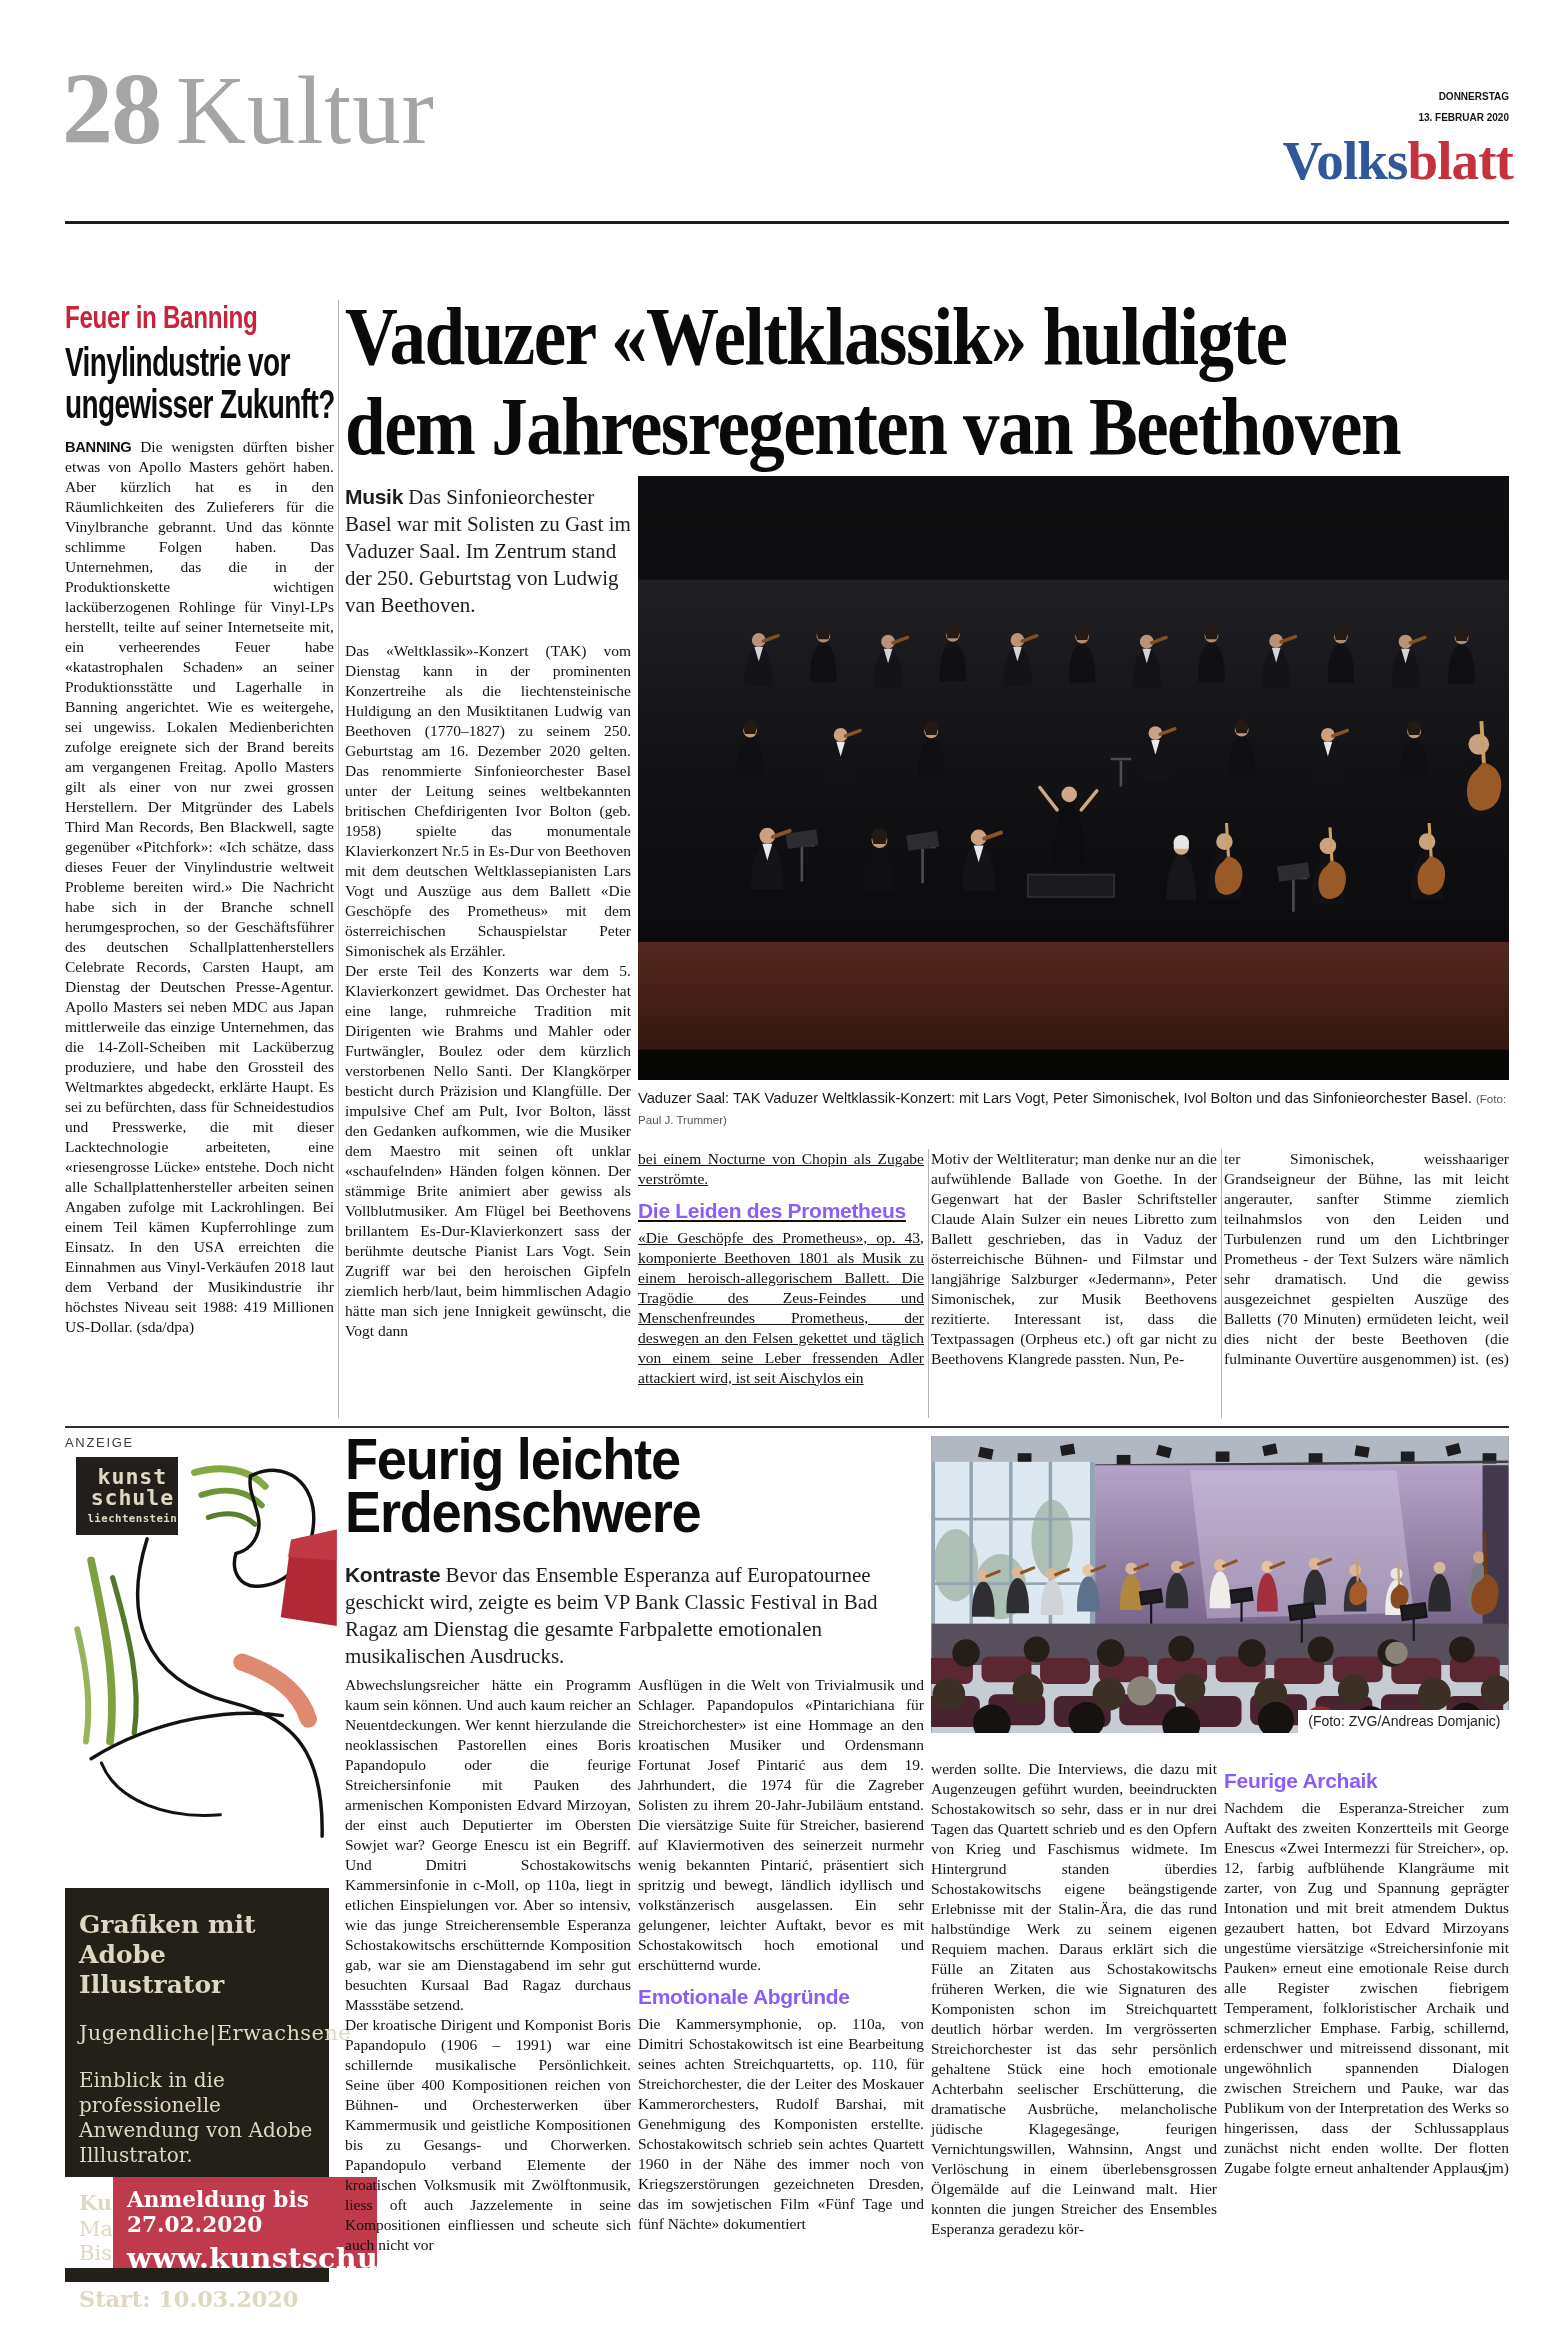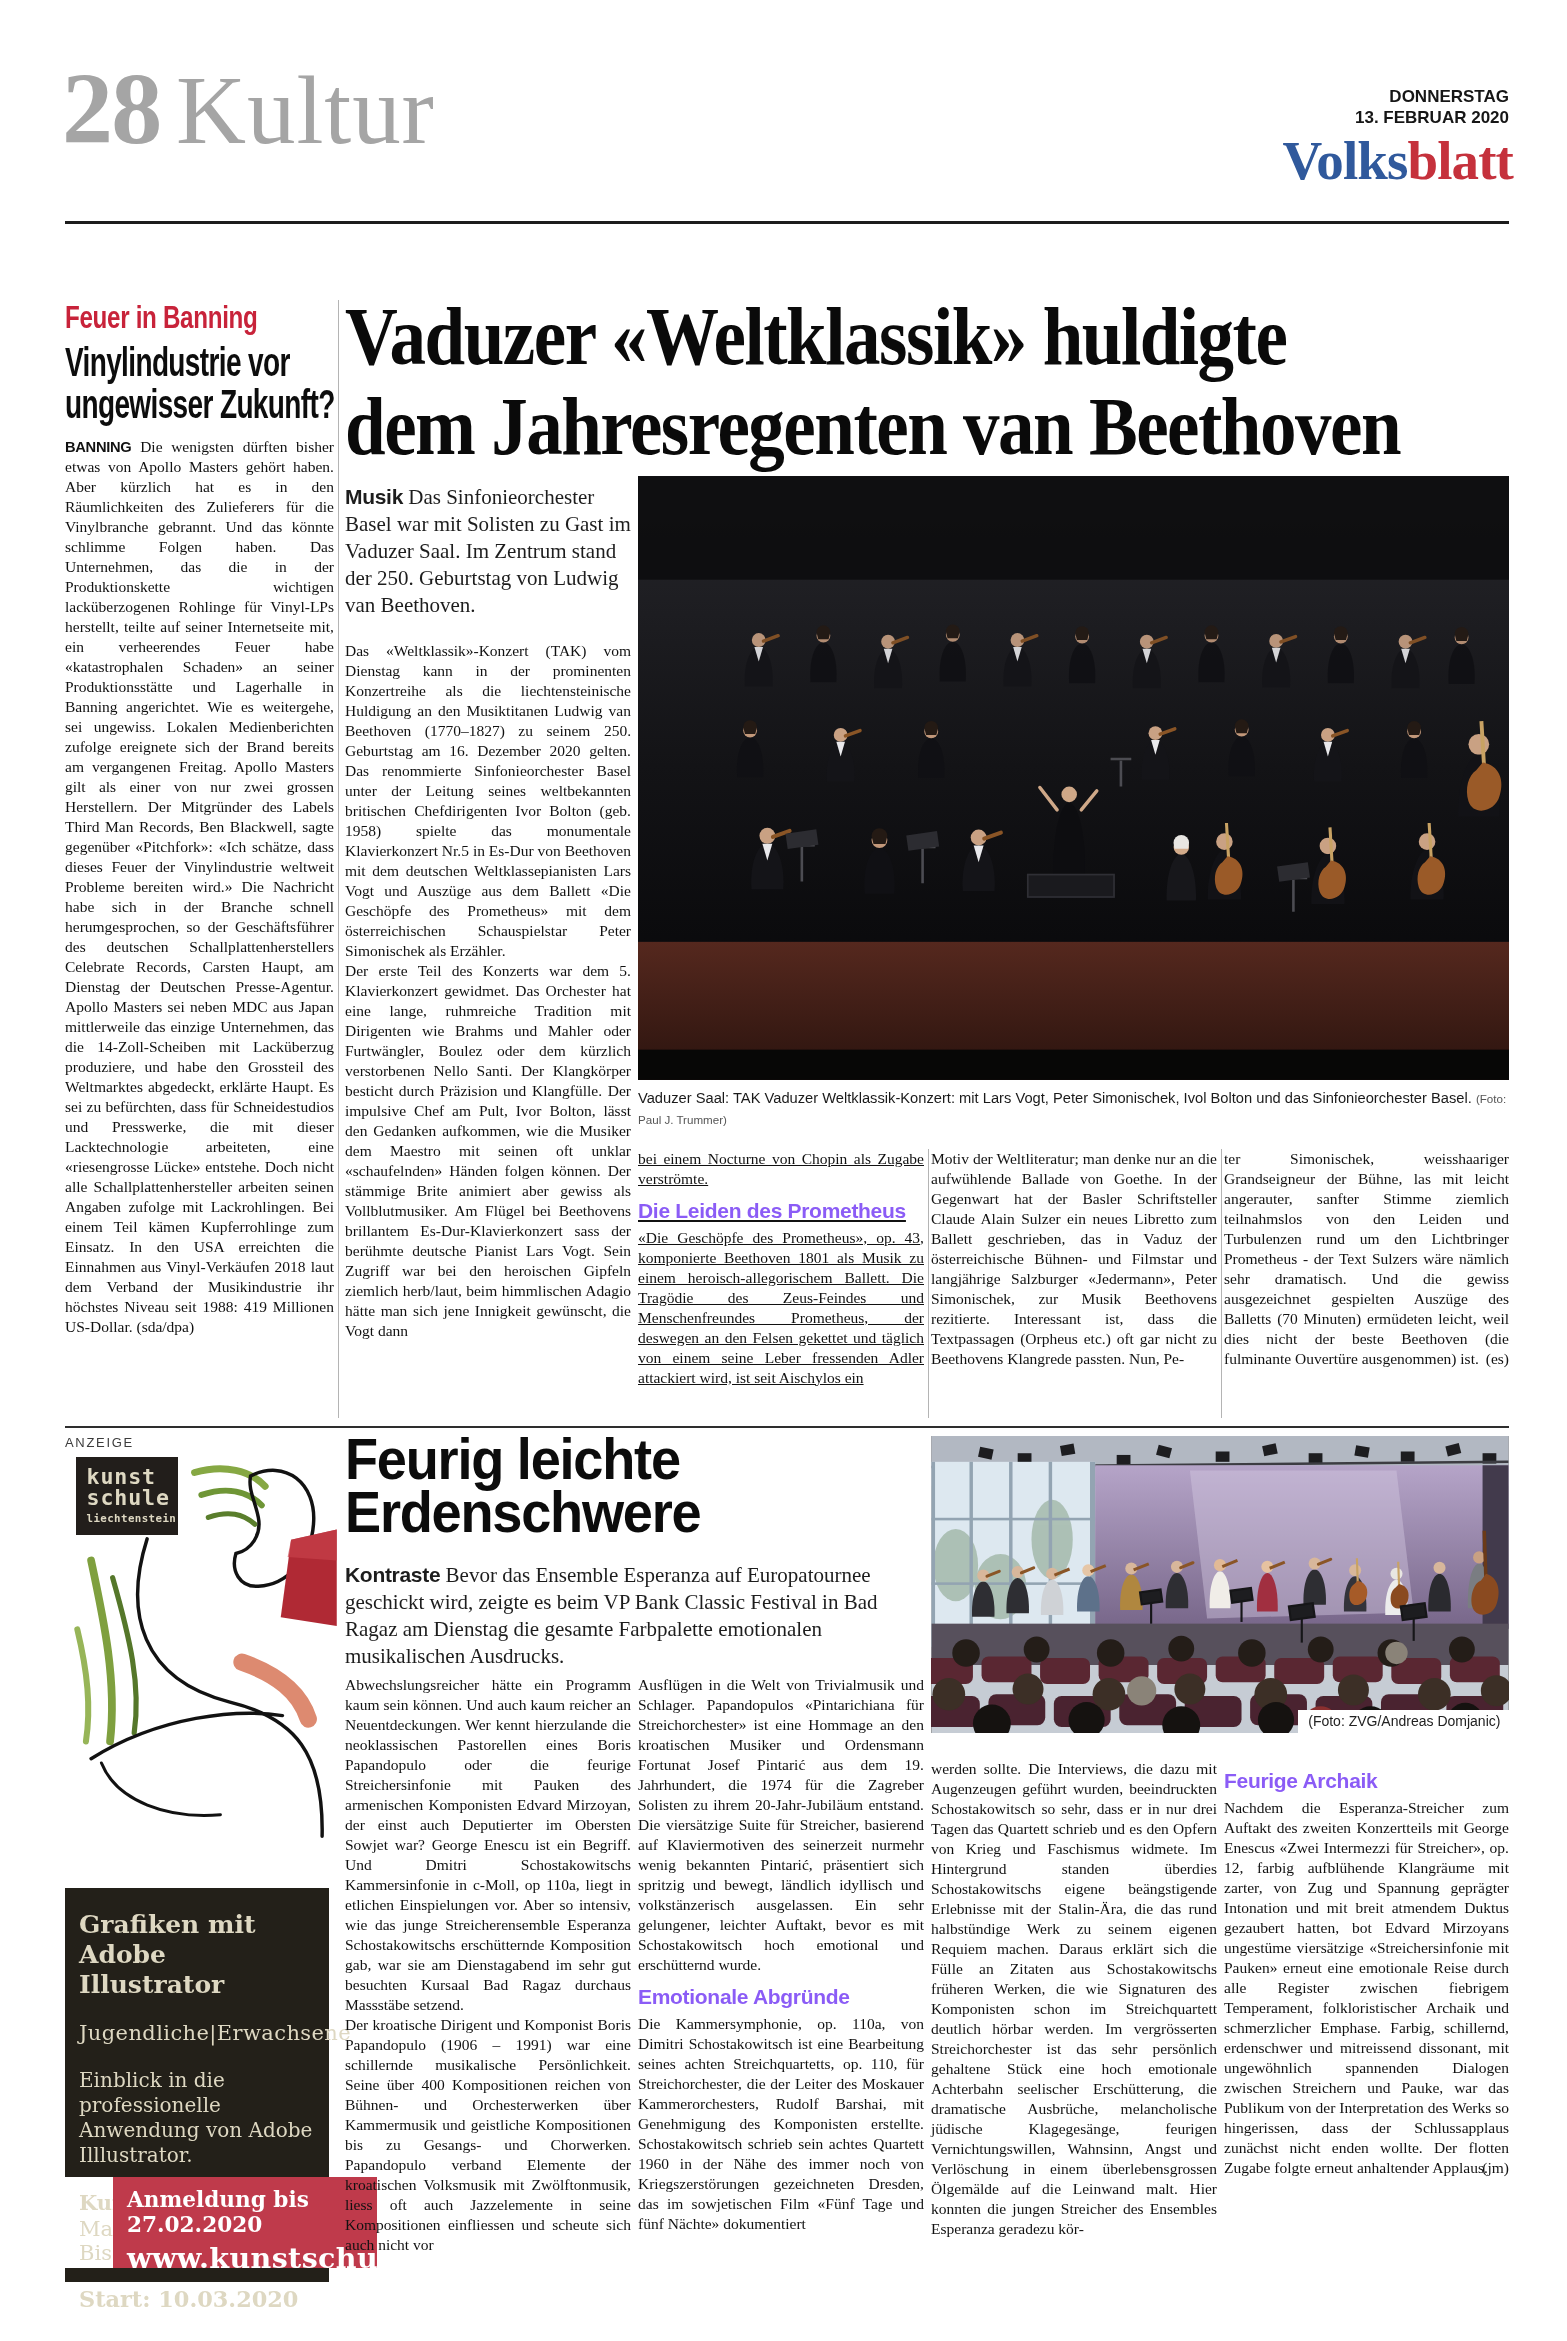--- a/index.html
+++ b/index.html
@@ -7,21 +7,21 @@
         font-family:"Liberation Serif","DejaVu Serif",serif;color:#111;}
   .abs{position:absolute;}
   .sans{font-family:"Liberation Sans","DejaVu Sans",sans-serif;}
   .j{text-align:justify;hyphens:auto;-webkit-hyphens:auto;}
   .cond{display:inline-block;transform-origin:left bottom;}
 
   
   .pagehead{left:62px;top:50px;color:var(--page_gray,#a5a5a5);white-space:nowrap;}
   .pagehead .num{font-size:102px;font-weight:bold;letter-spacing:-1.7px;}
   .pagehead .sec{font-size:97px;font-weight:normal;margin-left:15.5px;letter-spacing:0.9px;}
-  .datebox{right:59px;top:86px;text-align:right;font-weight:bold;font-size:17px;line-height:21px;color:#161616;}
+  .datebox{right:59px;top:86px;text-align:right;font-weight:bold;font-size:10px;line-height:21px;color:#161616;}
   .brand{right:55px;top:129px;font-size:55px;font-weight:bold;letter-spacing:-0.9px;white-space:nowrap;}
   .brand .b1{color:var(--brand_blue,#30599c);}
   .brand .b2{color:var(--brand_red,#c5313c);}
   .rule{background:var(--rule_dark,#1c1c1c);}
   .header-rule{left:65px;top:221px;width:1444px;height:2.6px;}
   .mid-rule{left:65px;top:1426px;width:1444px;height:1.7px;background:#2e2e2e;}
   .vrule{width:0.9px;background:#b4b4b4;}
 
   
   .leftcol{left:65px;top:300px;width:269px;}
@@ -62,21 +62,21 @@
   .photo2{left:931px;top:1436px;width:578px;height:297px;background:#888;}
   .cap2{position:absolute;right:0px;bottom:0px;background:#ffffff;padding:2.6px 8.6px 4.3px 10.3px;
         font-family:"Liberation Sans",sans-serif;font-size:14px;color:#222;}
 
   
   .anzeige{left:65px;top:1435px;font-family:"Liberation Sans",sans-serif;font-size:13px;letter-spacing:1.7px;color:#3c3c3c;}
   .adbox{left:65px;top:1457px;width:272px;height:836px;background:#fff;}
   .adillu{position:absolute;left:0;top:0;width:272px;height:431px;}
   .adlogo{position:absolute;left:11.2px;top:0px;width:102px;height:78px;background:#221e1b;
           color:var(--ad_cream,#ded8c2);font-family:"DejaVu Sans Mono",monospace;font-weight:bold;
-          padding:8.6px 0 0 10.3px;box-sizing:border-box;}
+          padding:8.6px 0 0 10.3px;box-sizing:border-box;text-align:center;}
   .adlogo .l1{font-size:21.6px;line-height:21.6px;letter-spacing:0.9px;}
   .adlogo .l3{font-size:10.8px;letter-spacing:0.4px;margin-top:3.4px;}
   .adpanel{position:absolute;left:0px;top:431px;width:264px;background:var(--ad_panel,#232019);
            color:var(--ad_cream,#ded8c2);font-family:"DejaVu Serif",serif;padding:22.4px 15.5px 17px 14px;box-sizing:border-box;height:289px;}
   .adtitle{font-weight:bold;font-size:25px;line-height:30px;}
   .adaud{font-size:21px;margin-top:21px;letter-spacing:0.4px;}
   .addesc{font-size:20px;line-height:25px;margin-top:22.4px;}
   .adkurs{font-weight:bold;font-size:21px;margin-top:22.4px;}
   .adname{font-size:21px;margin-top:1.7px;}
   .adstart{font-weight:bold;font-size:22.4px;margin-top:21px;}

